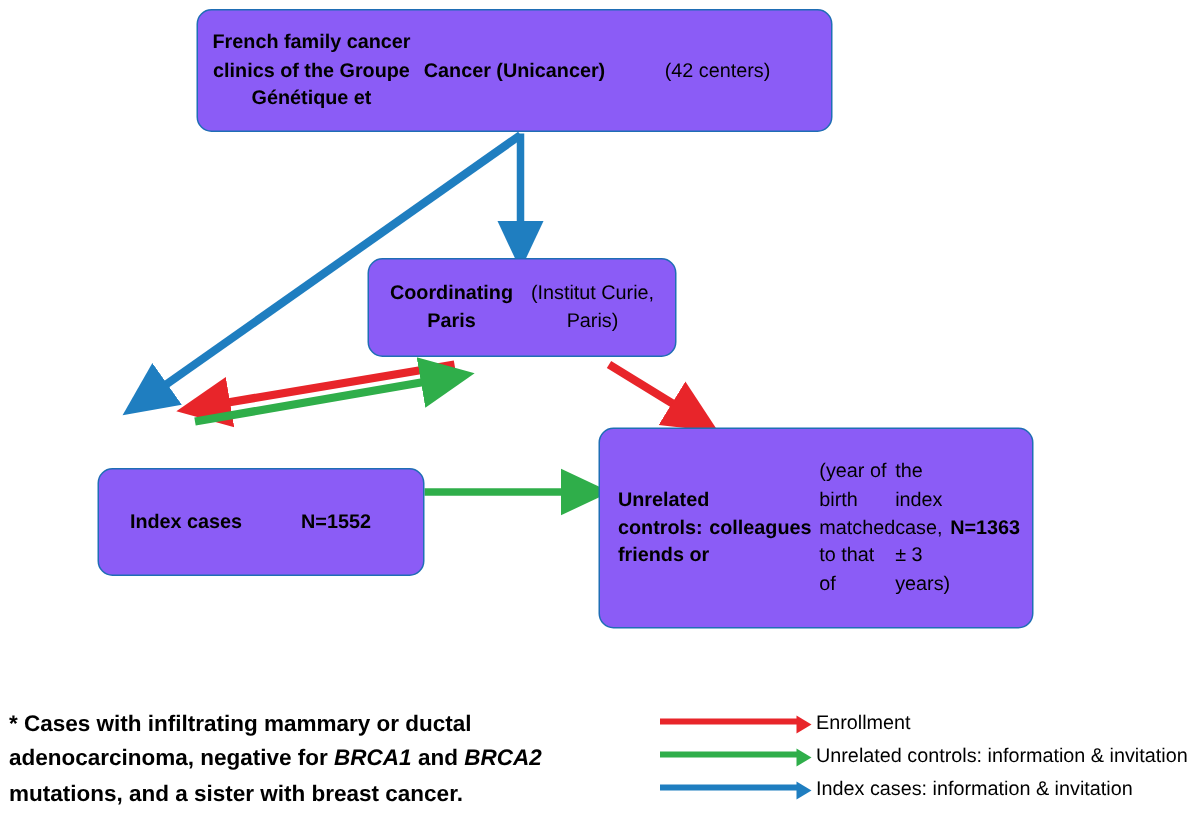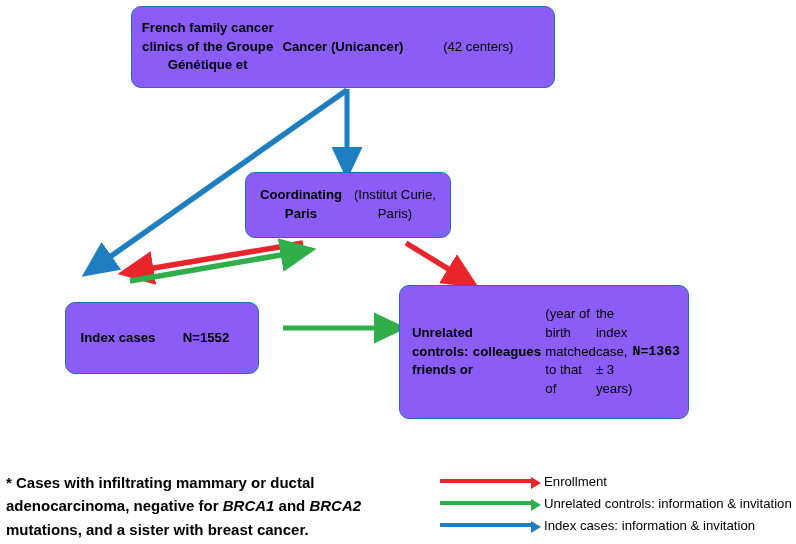--- a/index.html
+++ b/index.html
@@ -47,28 +47,28 @@
   .b { font-weight: bold; }
 
   
   #node-clinics {
     left: 131px; top: 6px; width: 424px; height: 82px;
   }
   #node-coord {
     left: 245px; top: 172px; width: 206px; height: 66px;
   }
   #node-index {
-    left: 65px; top: 302px; width: 194px; height: 72px;
+    left: 65px; top: 312px; width: 218px; height: 72px;
   }
   #node-controls {
     left: 399px; top: 285px; width: 290px; height: 134px;
     padding-left: 12px;
   }
   #node-controls .ln { text-align: left; }
-  #node-controls .ln.center { text-align: left; font-family: Liberation Mono, monospace; }
+  #node-controls .ln.center { text-align: left; }
 
   .annot {
     position: absolute;
     font-size: 13.2px;
     font-style: italic;
     font-weight: bold;
     line-height: 1.5;
     text-align: left;
   }
   #annot-ident {

